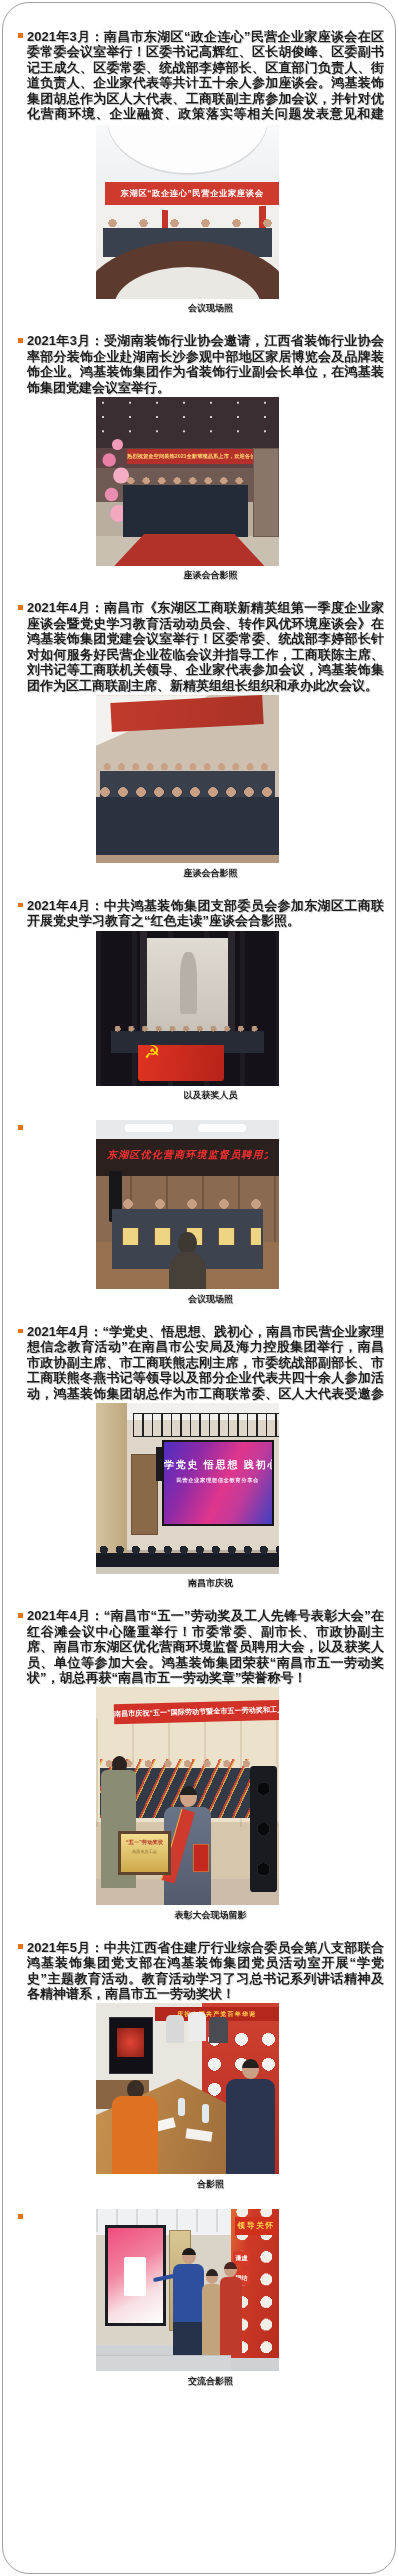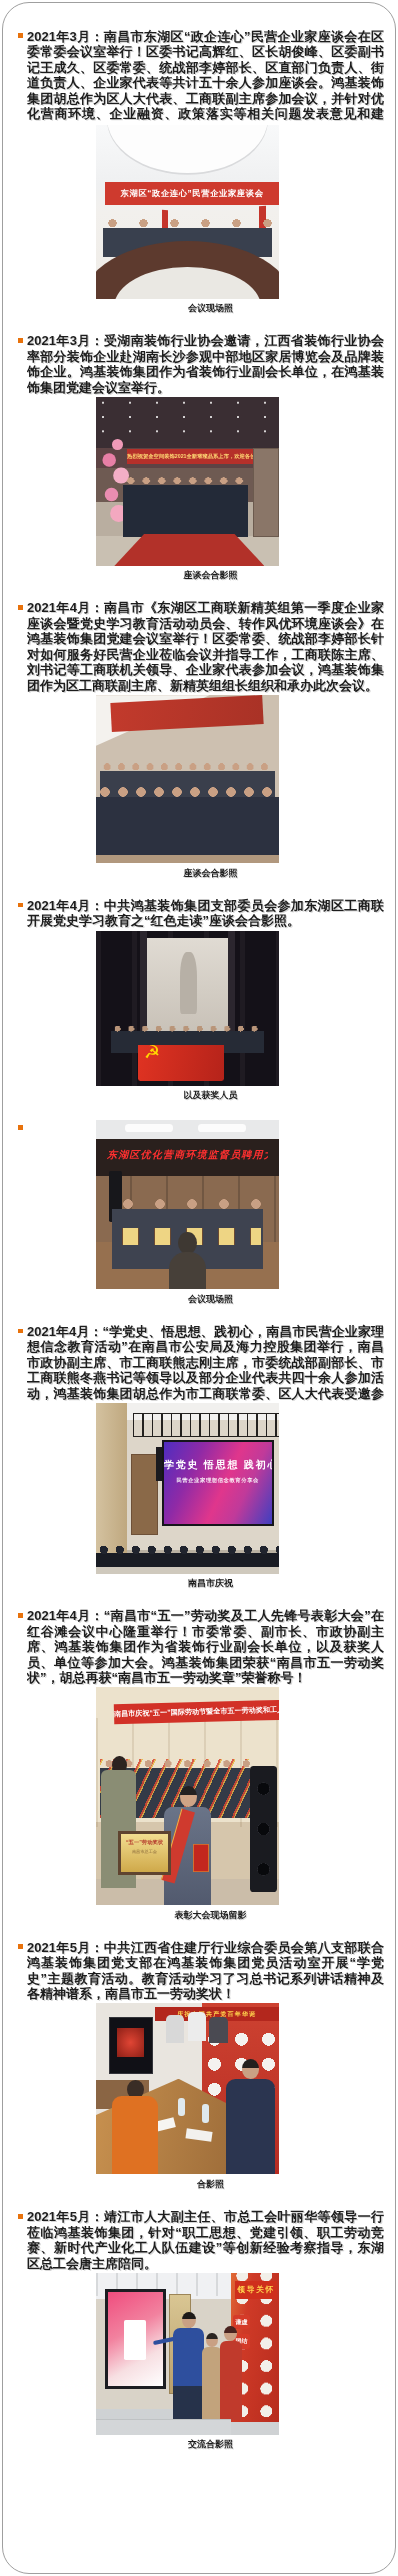--- a/index.html
+++ b/index.html
@@ -121,21 +121,21 @@
       </div>
       <div class="abs" style="left:33%;top:26%;width:3%;height:20%;background:#1a1a1e;"></div>
       <div class="crowd" style="left:0;right:0;bottom:4%;height:13%;background-image:radial-gradient(circle 4.2px at 7.7px 4.8px,#20242e 98%,transparent),linear-gradient(transparent 8.3px,#191c24 8.3px);background-size:16px 100%;"></div>
       <div class="abs" style="left:0;right:0;bottom:0;height:4%;background:#cfc9bd;"></div>
     </figure>
     <div class="caption">南昌市庆祝</div>
   </section>
 
   <section class="entry">
     <span class="bullet"></span>
-    <p class="entry-text" style="height:77px">2021年4月：“南昌市“五一”劳动奖及工人先锋号表彰大会”在红谷滩会议中心隆重举行！市委常委、副市长、市政协副主席、鸿基装饰集团作为省装饰行业副会长单位，以及获奖人员、单位等参加大会。鸿基装饰集团荣获“南昌市五一劳动奖状”，胡总再获“南昌市五一劳动奖章”荣誉称号！</p>
+    <p class="entry-text" style="height:77px">2021年4月：“南昌市“五一”劳动奖及工人先锋号表彰大会”在红谷滩会议中心隆重举行！市委常委、副市长、市政协副主席、南昌市东湖区优化营商环境监督员聘用大会，以及获奖人员、单位等参加大会。鸿基装饰集团荣获“南昌市五一劳动奖状”，胡总再获“南昌市五一劳动奖章”荣誉称号！</p>
     <figure class="photo" style="height:218px">
       <div class="abs" style="inset:0;background:linear-gradient(#ece2cc 0 62%,#d6c6ac 62% 88%,#cbbda9 88% 100%);"></div>
       <div class="abs" style="left:0;right:0;top:14%;height:50%;background:repeating-linear-gradient(90deg,rgba(120,90,50,.14) 0 2.4px,transparent 2.4px 36px);"></div>
       <div class="abs bannertext" style="left:10%;right:-2%;top:7%;height:20px;line-height:20px;background:#d23127;font-size:7.1px;transform:rotate(-1.5deg);">南昌市庆祝“五一”国际劳动节暨全市五一劳动奖和工人先锋号表彰大会</div>
       <div class="crowd" style="left:2%;right:16%;top:33%;height:27%;background-image:radial-gradient(circle 3.6px at 9px 4.8px,#c9a084 98%,transparent),repeating-linear-gradient(115deg,rgba(214,70,50,.85) 0 1.8px,rgba(230,180,70,.85) 1.8px 3px,transparent 3px 12px),linear-gradient(transparent 9px,#333a47 9px);background-size:19.6px 100%,auto,19.6px 100%;"></div>
       <div class="abs" style="right:1%;top:36%;width:15%;height:58%;background:#1a1b20;border-radius:3.6px;background-image:radial-gradient(circle 9.5px at 50% 18%,#08090c 62%,#2b2c32 64%,transparent 68%),radial-gradient(circle 9.5px at 50% 50%,#08090c 62%,#2b2c32 64%,transparent 68%),radial-gradient(circle 9.5px at 50% 82%,#08090c 62%,#2b2c32 64%,transparent 68%);"></div>
       <div class="abs" style="left:9%;bottom:60%;width:8%;height:8.5%;background:#2c2320;border-radius:50%;"></div>
       <div class="abs" style="left:3%;bottom:8%;width:19%;height:54%;background:#8a8d74;border-radius:6px 6px 0 0;"></div>
       <div class="abs" style="left:46%;bottom:45%;width:9%;height:9.5%;background:linear-gradient(#232020 0 45%,#cfa486 45%);border-radius:50%;"></div>
       <div class="abs" style="left:37%;bottom:0;width:26%;height:45%;background:linear-gradient(#6a7488,#525a6e);border-radius:8.3px 8.3px 0 0;"></div>
@@ -171,21 +171,20 @@
       <div class="abs" style="left:17%;bottom:44%;width:9%;height:11%;background:#3a2d26;border-radius:50%;"></div>
       <div class="abs" style="left:9%;bottom:0;width:25%;height:46%;background:#df7122;border-radius:9.5px 10.7px 0 0;"></div>
       <div class="abs" style="right:11%;bottom:56%;width:9.5%;height:11.5%;background:linear-gradient(#23201e 0 45%,#c9a084 45%);border-radius:50%;"></div>
       <div class="abs" style="right:2%;bottom:0;width:27%;height:56%;background:#2b3550;border-radius:9.5px 9.5px 0 0;"></div>
     </figure>
     <div class="caption">合影照</div>
   </section>
 
   <section class="entry">
     <span class="bullet"></span>
-    <p class="entry-text" style="height:62px">2021年5月：靖江市人大副主任、市总工会叶丽华等领导一行莅临鸿基装饰集团，针对“职工思想、党建引领、职工劳动竞赛、新时代产业化工人队伍建设”等创新经验考察指导，东湖区总工会唐主席陪同。</p>
     <figure class="photo" style="height:162px">
       <div class="abs" style="inset:0;background:linear-gradient(#f0f1f3 0 16%,#d9d3c8 16% 84%,#cfd2d4 84% 100%);"></div>
       <div class="abs" style="left:0;right:0;top:0;height:14%;background:repeating-linear-gradient(90deg,#d7d9db 0 1.8px,transparent 1.8px 20px);"></div>
       <div class="abs" style="left:40%;top:13%;width:12%;height:62%;background:linear-gradient(#d9c693,#b99f6c);border:1.2px solid #9c8558;box-sizing:border-box;"></div>
       <div class="abs" style="left:5%;top:10%;width:33%;height:62%;border:3px solid #1c1d22;background:linear-gradient(150deg,#ef4d7e 0%,#f2829f 40%,#f7dfe2 70%,#ffffff 100%);box-sizing:border-box;">
         <div class="abs" style="left:30%;top:30%;width:40%;height:42%;background:#ffffff;border-radius:1.8px;"></div>
       </div>
       <div class="abs" style="right:0;top:0;width:26%;height:92%;background:radial-gradient(circle 6px at 11.3px 10px,#f2efe9 97%,transparent) 0 30%/24px 22.6px repeat,linear-gradient(100deg,#e06a35 0%,#cf3a27 30%,#b72c1e 100%);"></div>
       <div class="abs bannertext" style="right:1%;top:5%;width:23%;height:18px;line-height:18px;background:#cf2f1c;color:#ffd34d;font-size:7.7px;letter-spacing:1.8px;">领导关怀</div>
       <div class="abs bannertext" style="right:16%;top:26%;width:9%;height:14.3px;line-height:14.3px;background:#d53a28;border-radius:2.4px;font-size:6px;">谦虚</div>

